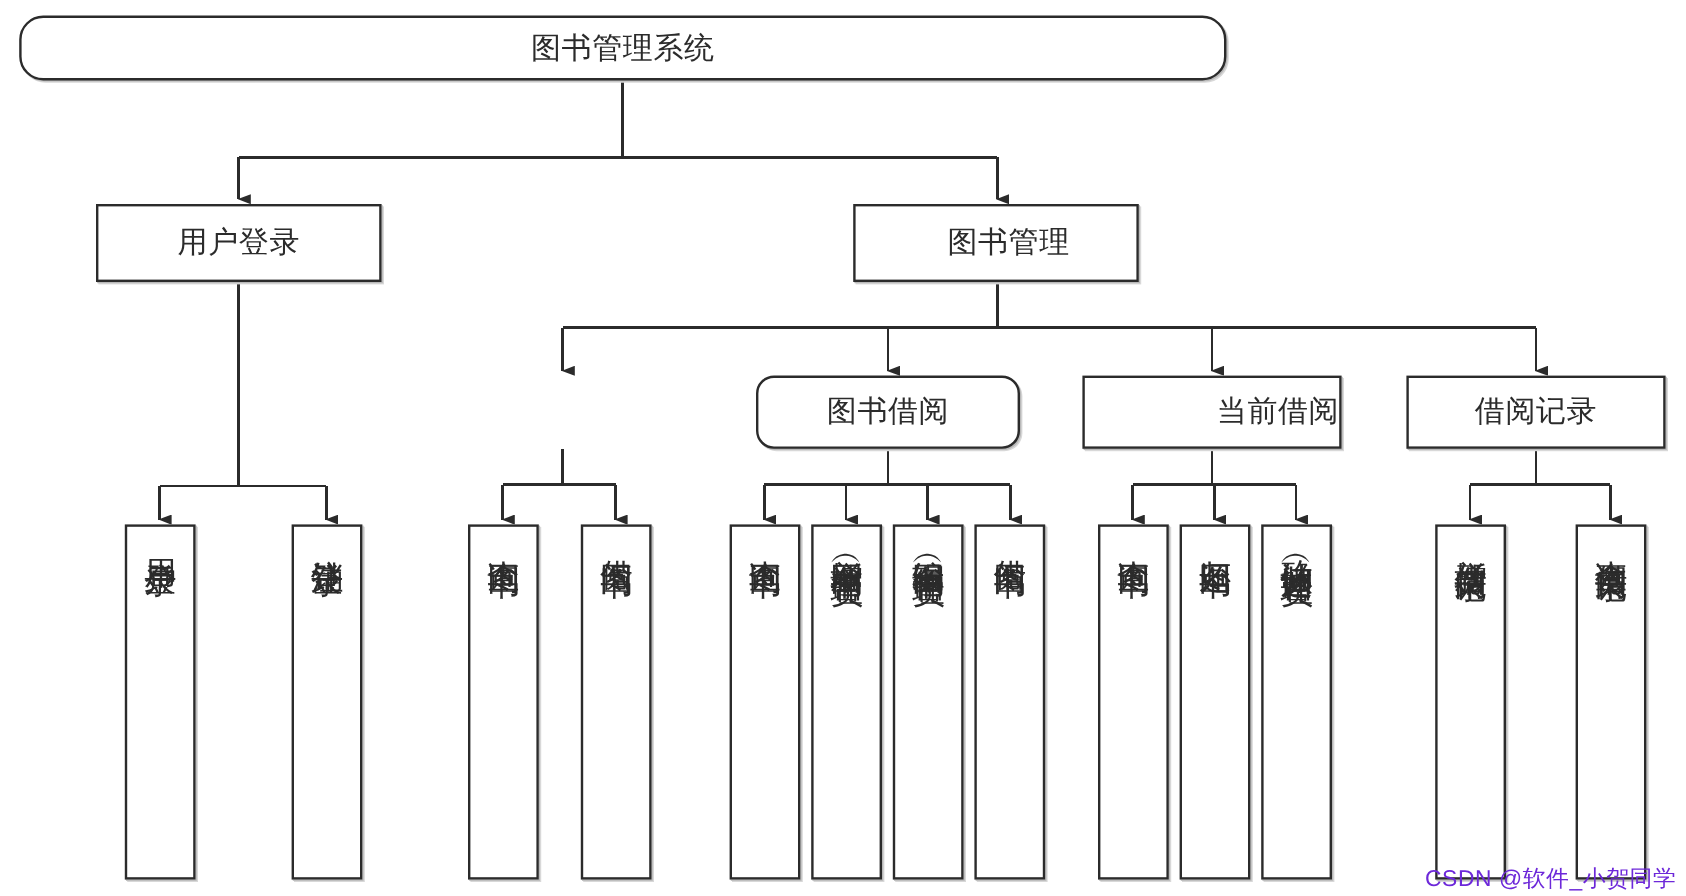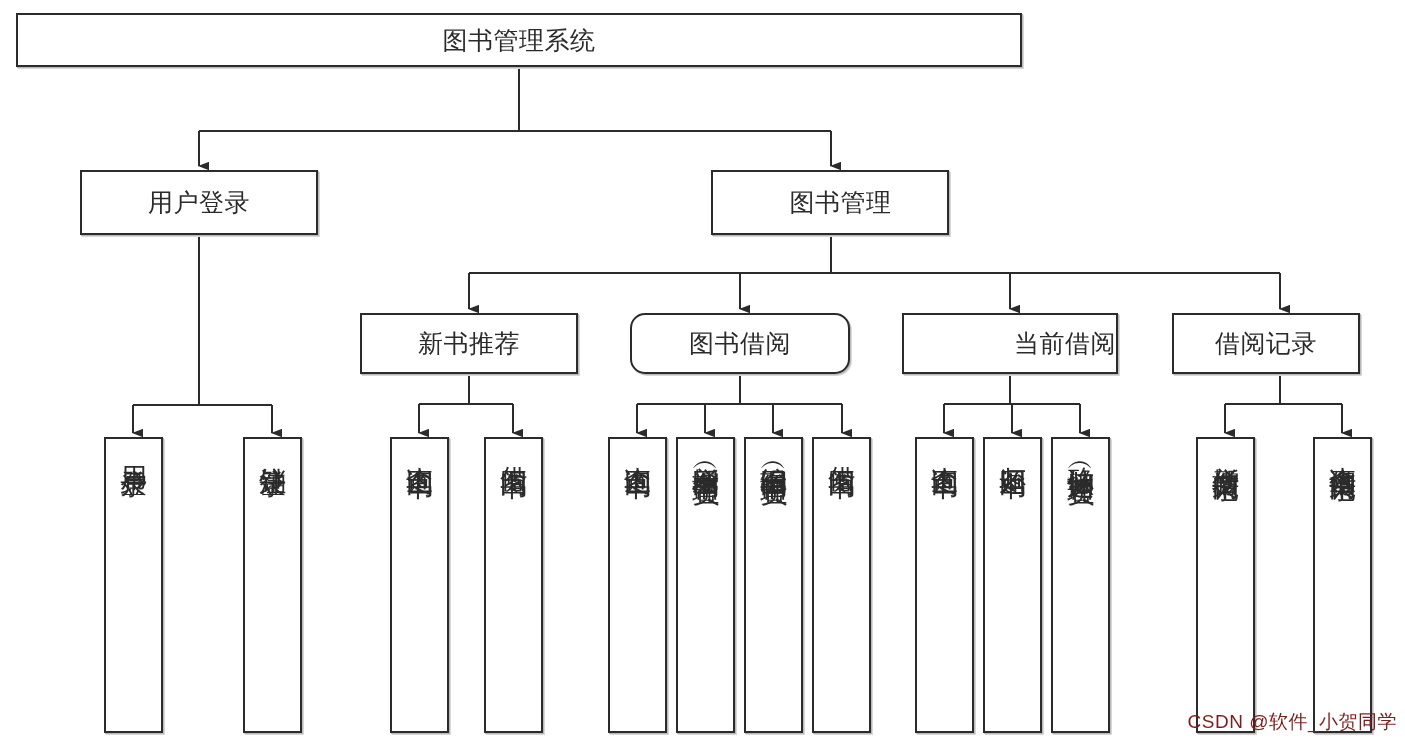--- a/index.html
+++ b/index.html
@@ -64,23 +64,23 @@
     writing-mode: vertical-rl;
     text-orientation: upright;
     font-size: 27px;
     line-height: 1.05;
     letter-spacing: 2px;
     white-space: nowrap;
   }
   #watermark {
     position: absolute;
     right: 8px;
-    bottom: 12px;
+    bottom: 2px;
     font-size: 19px;
-    color: #7f1d1d;
+    color: #6d28d9;
     letter-spacing: 0.5px;
     z-index: 5;
     user-select: none;
   }
 </style>
 </head>
 <body>
 
 <div id="diagram-root">
 
@@ -127,41 +127,38 @@
       <path d="M 1012 404 L 1012 433" marker-end="url(#arrowhead)"></path>
       <path d="M 1080 404 L 1080 433" marker-end="url(#arrowhead)"></path>
 
       <path d="M 1280 374 L 1280 404"></path>
       <path d="M 1225 404 L 1342 404"></path>
       <path d="M 1225 404 L 1225 433" marker-end="url(#arrowhead)"></path>
       <path d="M 1342 404 L 1342 433" marker-end="url(#arrowhead)"></path>
     </g>
   </svg>
 
-  <div class="node horiz" style="left:16px; top:13px; width:1006px; height:54px;">
+  <div class="node horiz" style="left:16px; top:13px; width:1006px; height:54px;border-radius:20px;">
     <span class="node-label">图书管理系统</span>
   </div>
 
   <div class="node horiz level2" style="left:80px; top:170px; width:238px; height:65px;">
     <span class="node-label">用户登录</span>
   </div>
   <div class="node horiz level2" style="left:711px; top:170px; width:238px; height:65px;padding-left:21px;">
     <span class="node-label">图书管理</span>
   </div>
 
-  <div class="node horiz level3" style="left:360px; top:313px; width:218px; height:61px;">
-    <span class="node-label">新书推荐</span>
-  </div>
   <div class="node horiz level3" style="left:630px; top:313px; width:220px; height:61px;border-radius:15px;">
     <span class="node-label">图书借阅</span>
   </div>
   <div class="node horiz level3" style="left:902px; top:313px; width:216px; height:61px;justify-content:flex-end;">
     <span class="node-label">当前借阅</span>
   </div>
-  <div class="node horiz level3" style="left:1172px; top:313px; width:188px; height:61px;">
+  <div class="node horiz level3" style="left:1172px; top:313px; width:216px; height:61px;">
     <span class="node-label">借阅记录</span>
   </div>
 
   <div class="node leaf" style="left:104px; top:437px; width:59px; height:296px;">
     <span class="node-label">用户登录</span>
   </div>
   <div class="node leaf" style="left:243px; top:437px; width:59px; height:296px;">
     <span class="node-label">注销登录</span>
   </div>
 

